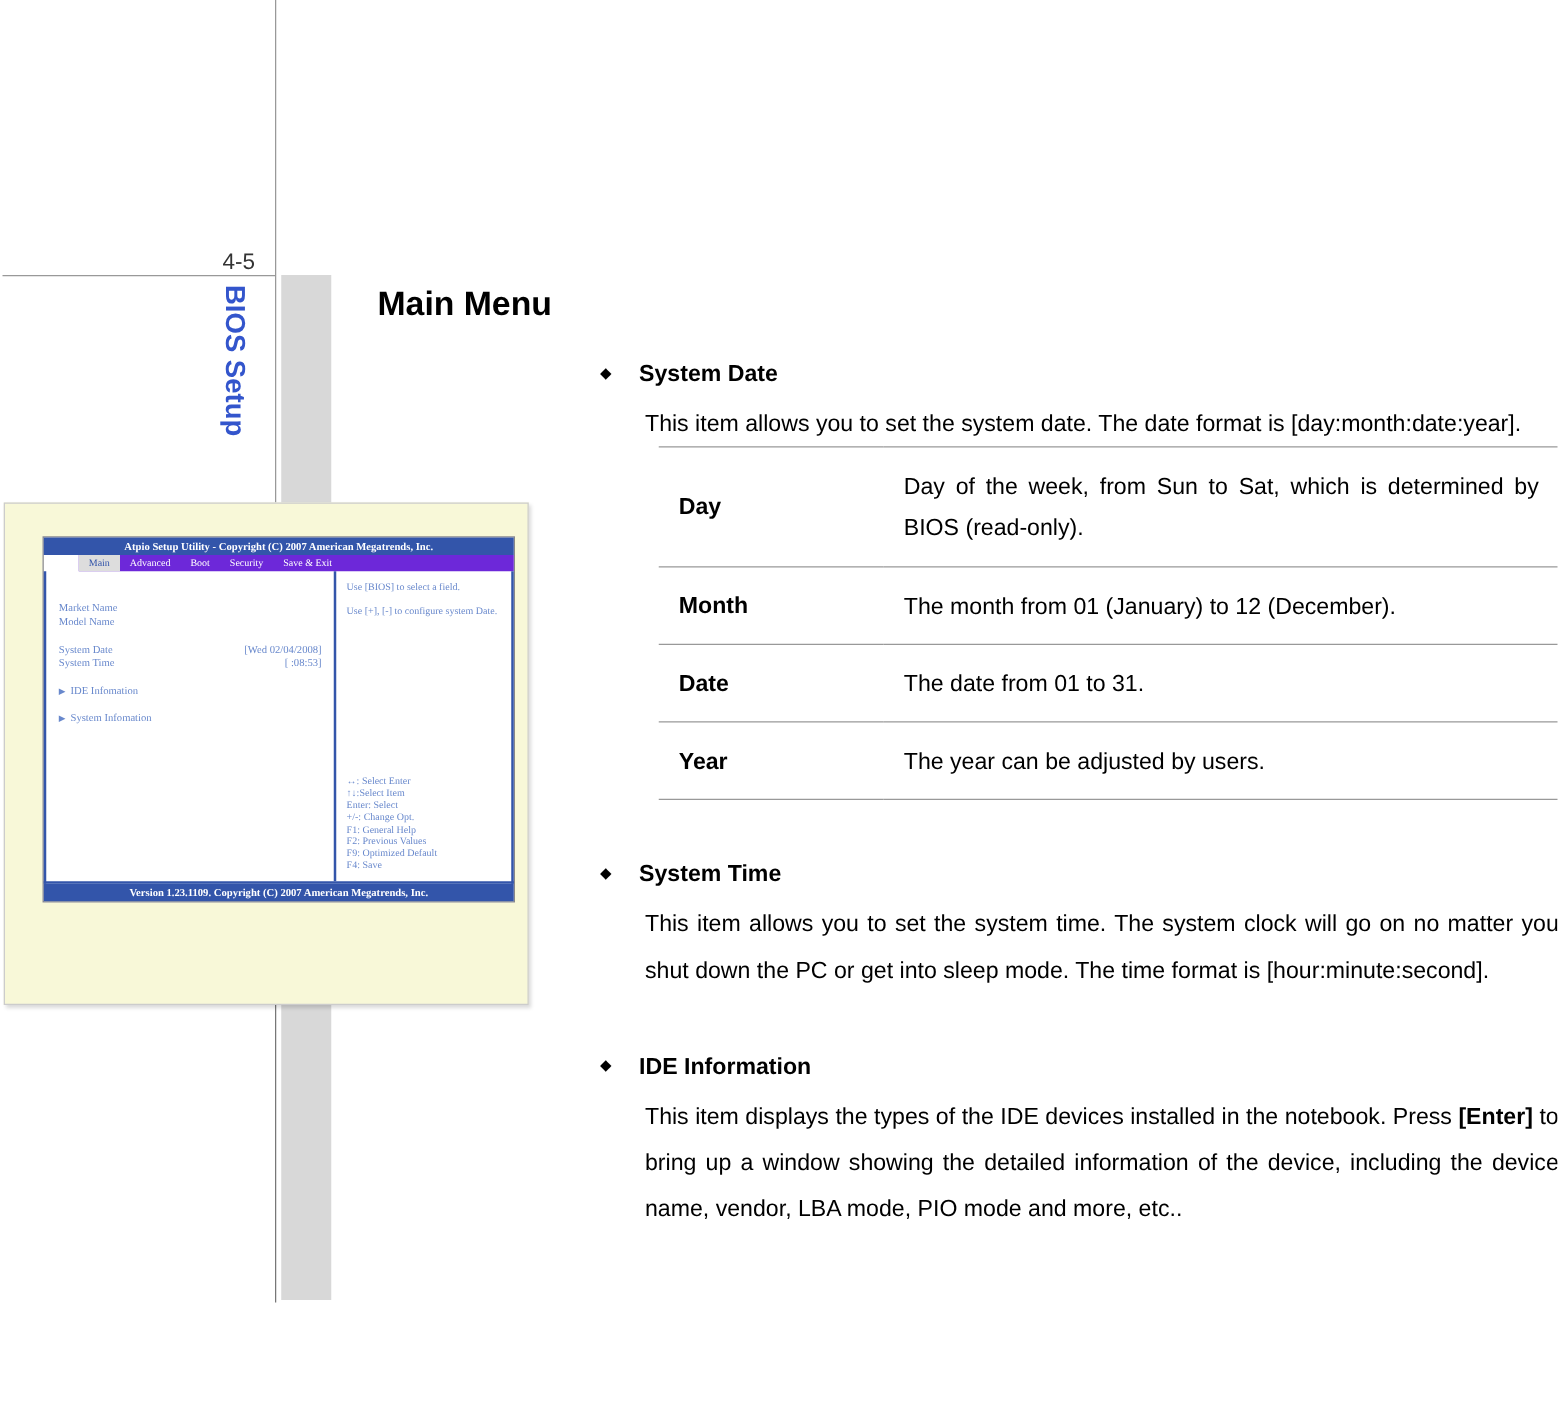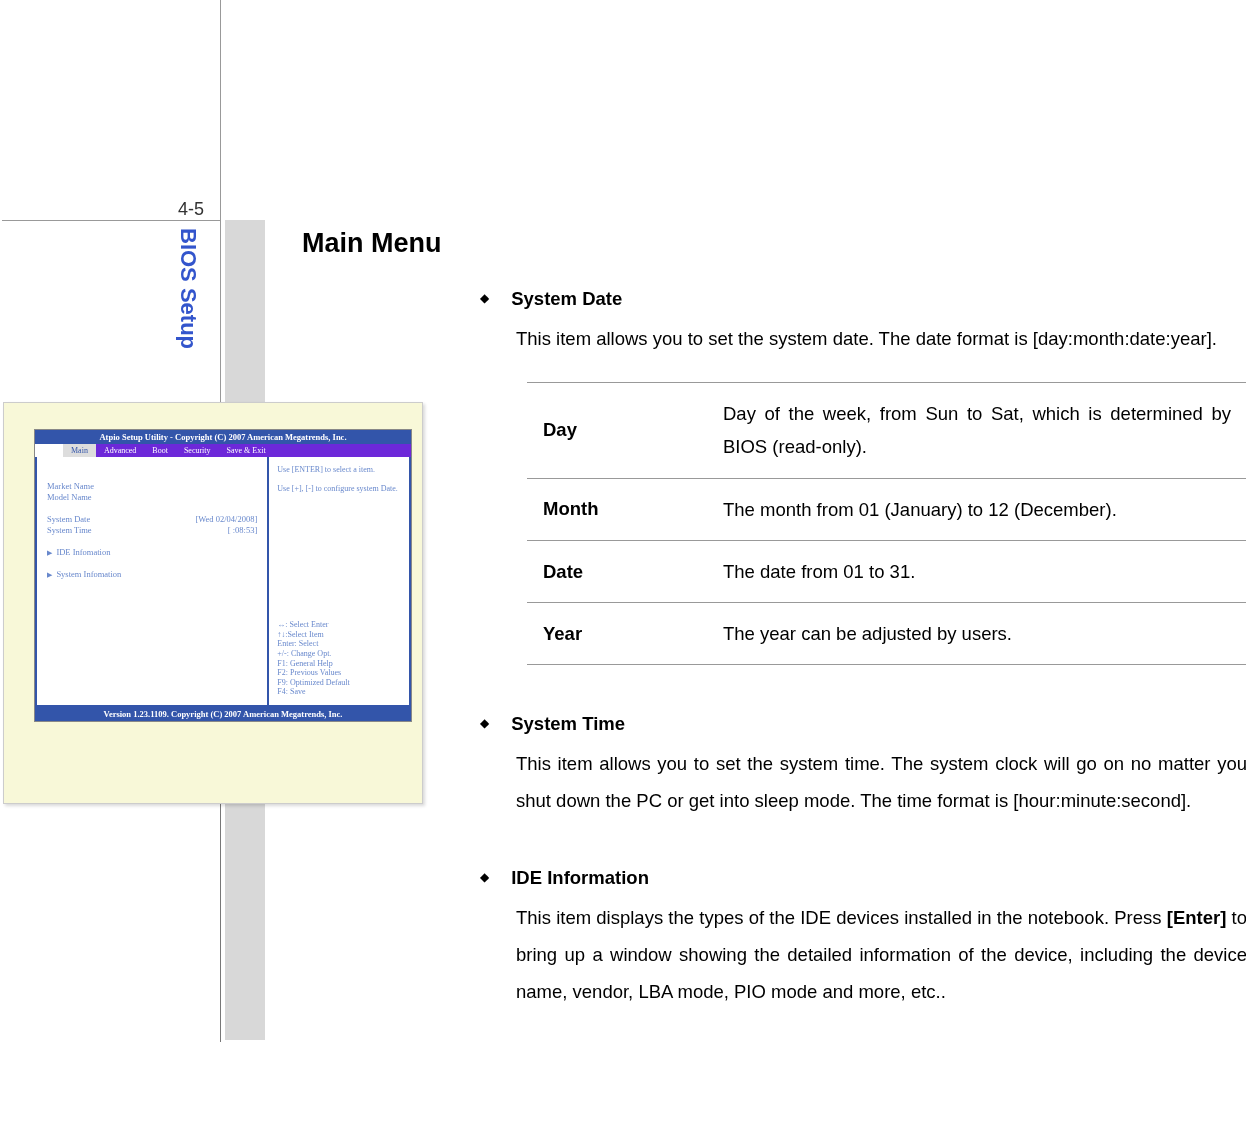--- a/index.html
+++ b/index.html
@@ -102,21 +102,20 @@
     .bullet-desc {
       font-size: 18.5px;
       color: #000;
       line-height: 2.0;
       text-align: justify;
       max-width: 740px;
       margin-left: 36px;
     }
     .def-table {
       margin-left: 47px;
-      margin-top: 25px;
       width: 720px;
       border-collapse: collapse;
     }
     .def-table td {
       border-top: 1px solid #999;
       border-bottom: 1px solid #999;
       padding: 14px 16px;
       vertical-align: middle;
     }
     .def-term {
@@ -298,21 +297,21 @@
           <span>System Time</span>
           <span>[    :08:53]</span>
         </div>
         <br>
         <div><span class="bios-triangle">▶</span><span>IDE Infomation</span></div>
         <br>
         <div><span class="bios-triangle">▶</span><span>System Infomation</span></div>
       </div>
       <div class="bios-right">
         <div>
-          <div>Use [ENTER] to select a item.</div>
+          <div>Use [BIOS] to select a field.</div>
           <br>
           <div>Use [+], [-] to configure system Date.</div>
         </div>
         <div>
           <div>↔: Select Enter</div>
           <div>↑↓:Select Item</div>
           <div>Enter: Select</div>
           <div>+/-: Change Opt.</div>
           <div>F1: General Help</div>
           <div>F2: Previous Values</div>

